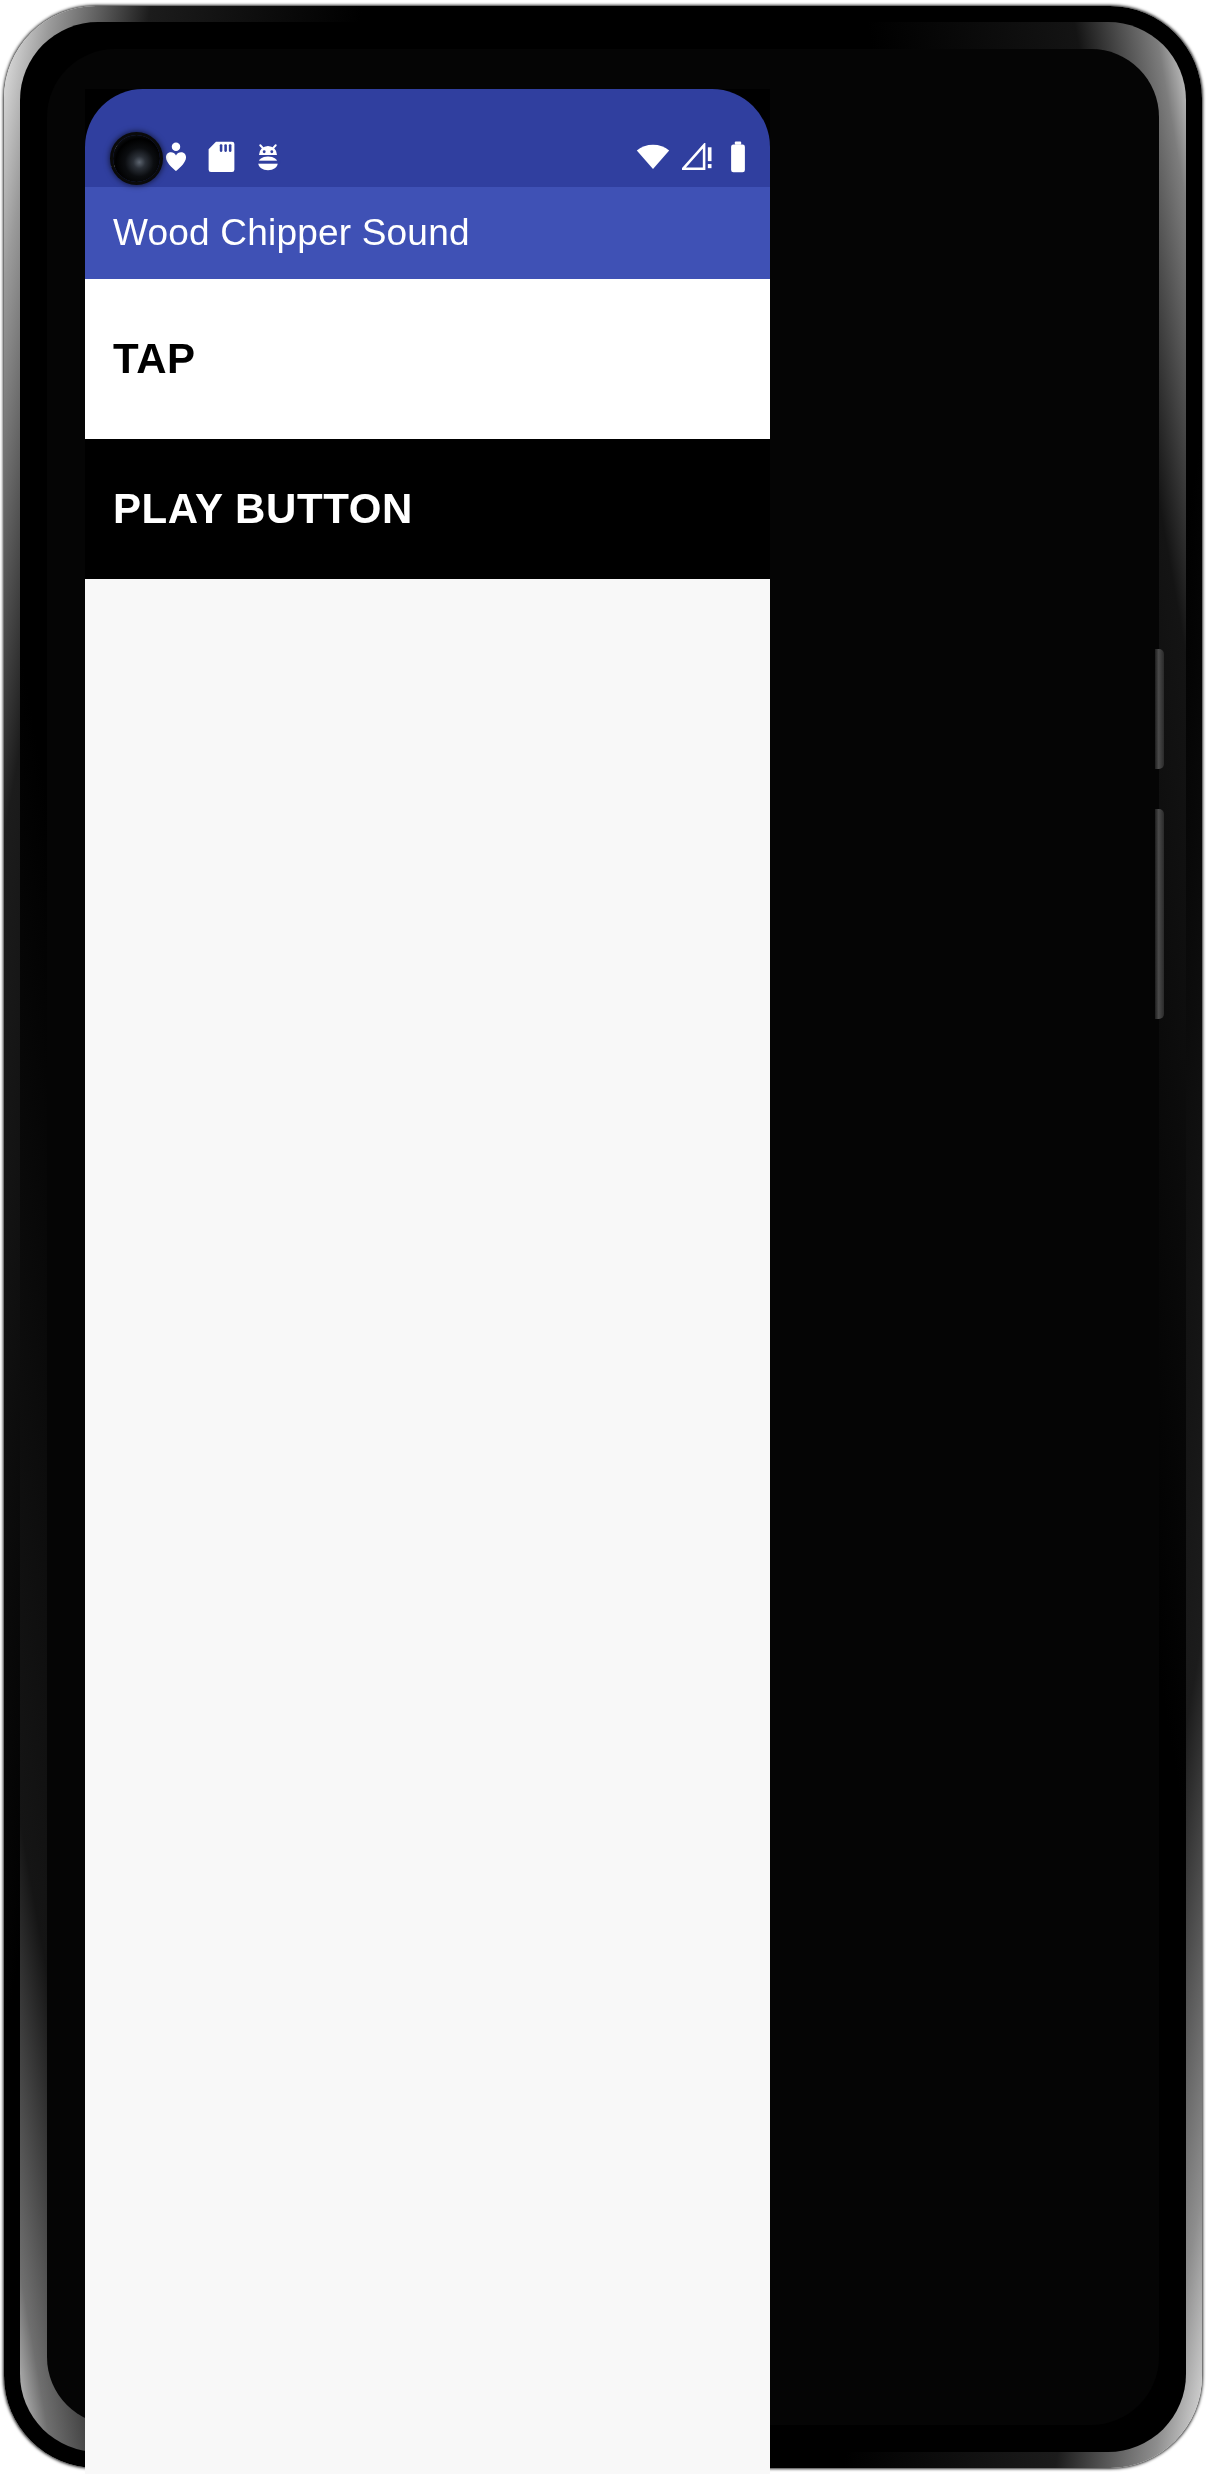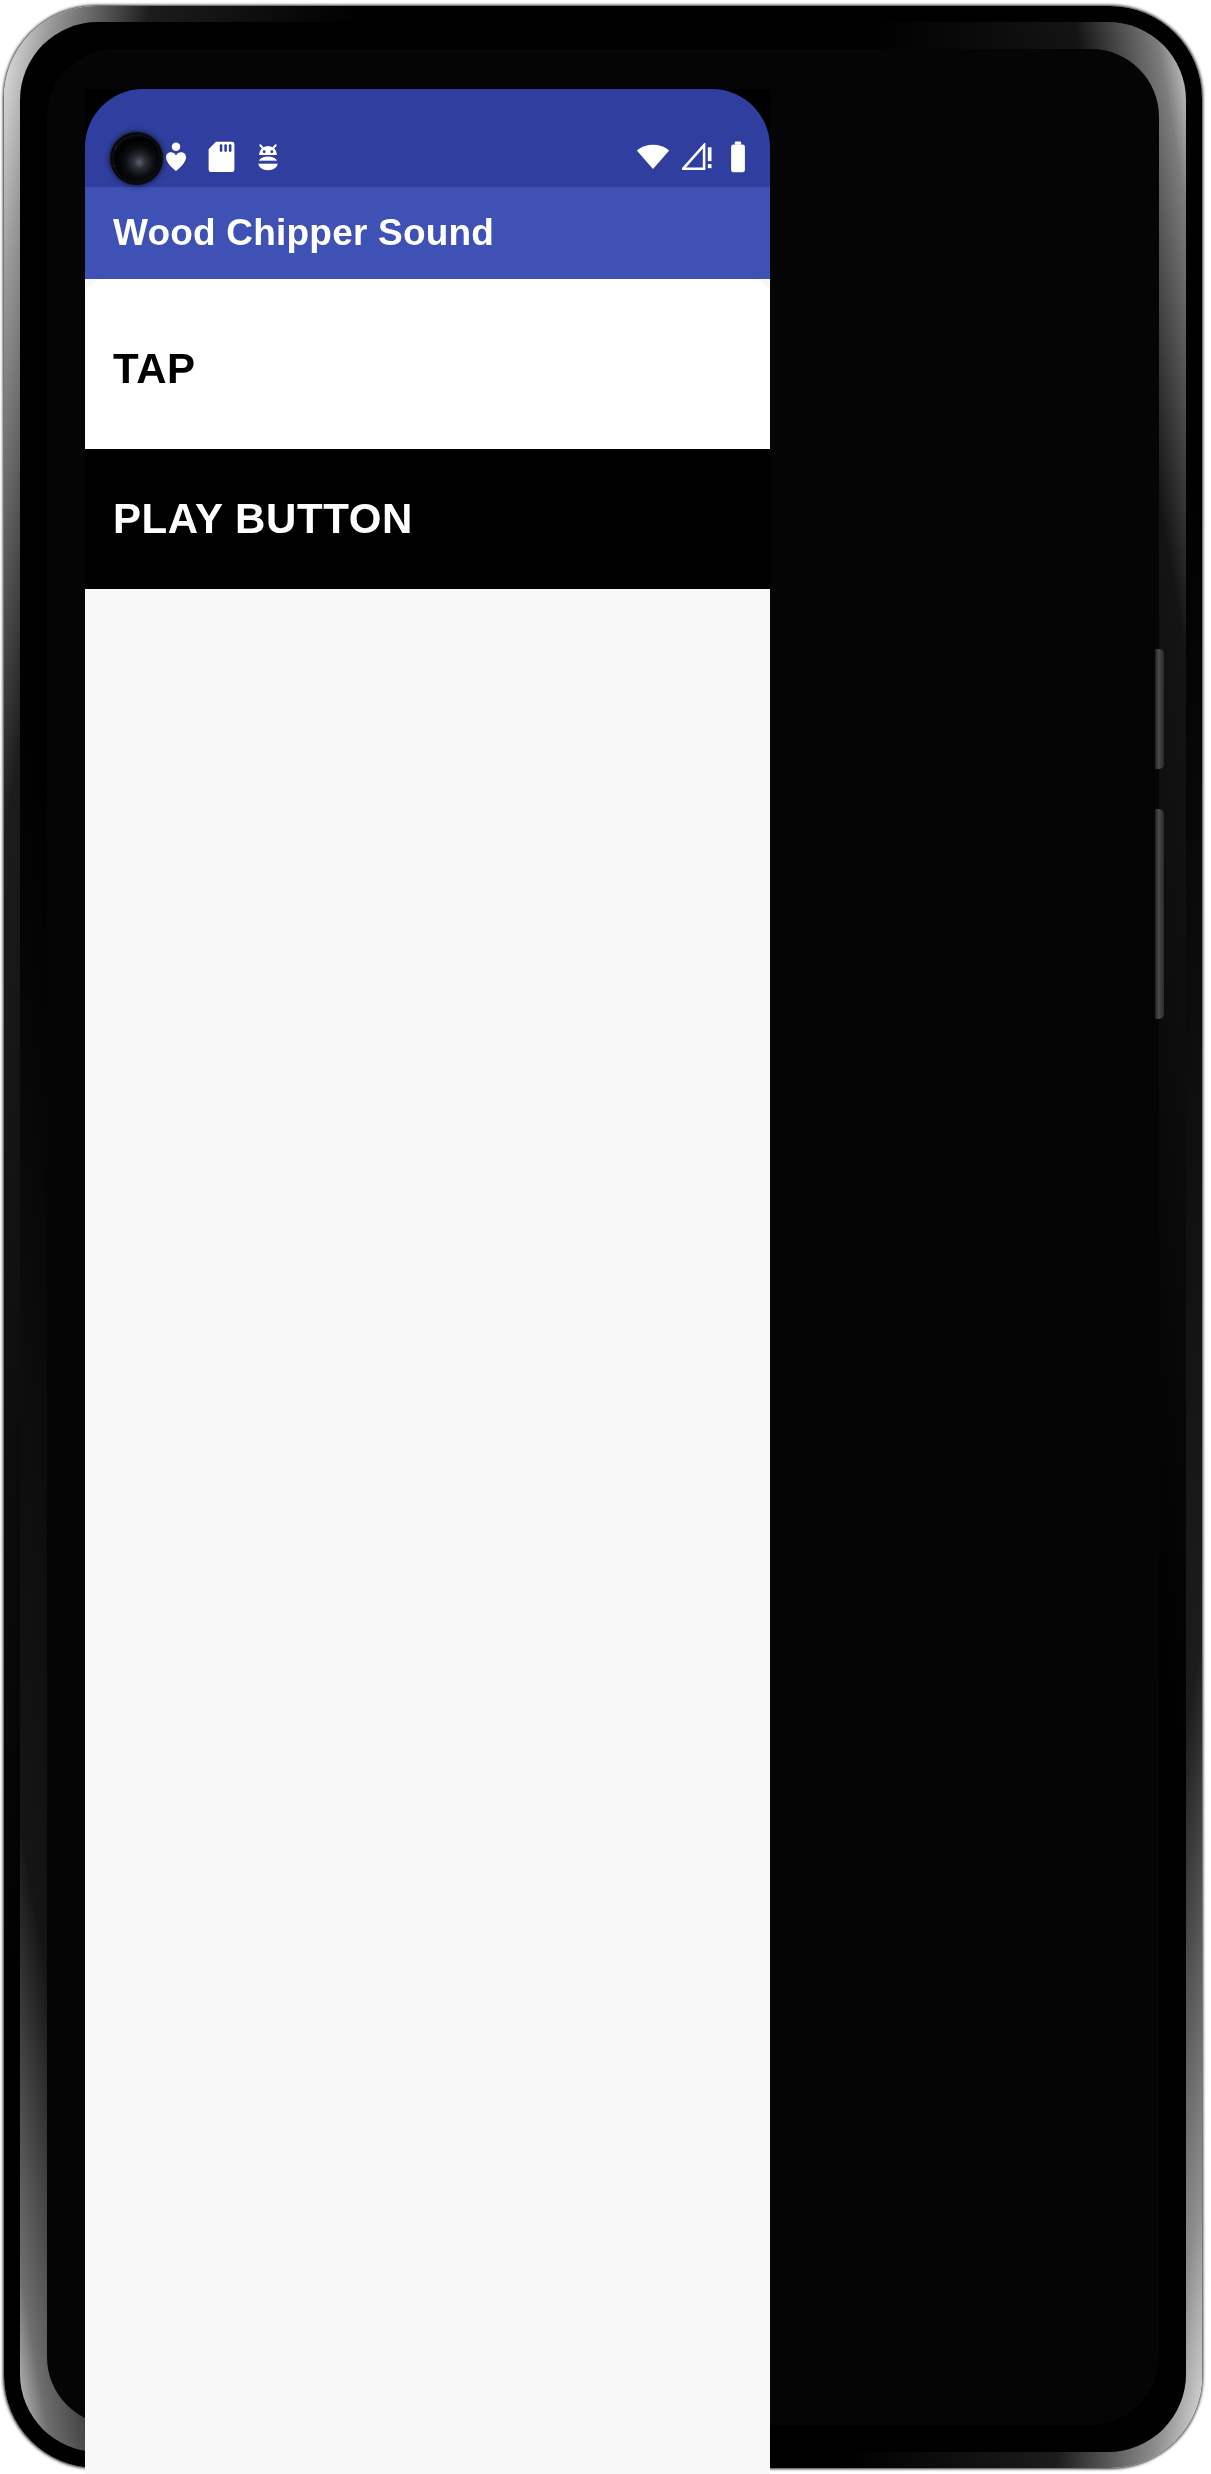--- a/index.html
+++ b/index.html
@@ -122,33 +122,33 @@
     height: 92px;
     background: #3f51b5;
     display: flex;
     align-items: center;
     padding-left: 28px;
     box-sizing: border-box;
   }
   #app-title {
     color: #ffffff;
     font-size: 37px;
-    font-weight: bold;
+    font-weight: normal;
     letter-spacing: 0.2px;
   }
 
   
   #content {
     background: #f8f8f8;
     height: 2205px;
     position: relative;
   }
   #panel-white {
     background: #ffffff;
-    padding-top: 10px;
+    padding-top: 0;
     border-radius: 19px;
   }
   .flat-button {
     display: block;
     width: 100%;
     border: 0;
     margin: 0;
     text-align: left;
     font-family: "Liberation Sans", sans-serif;
     font-weight: bold;

